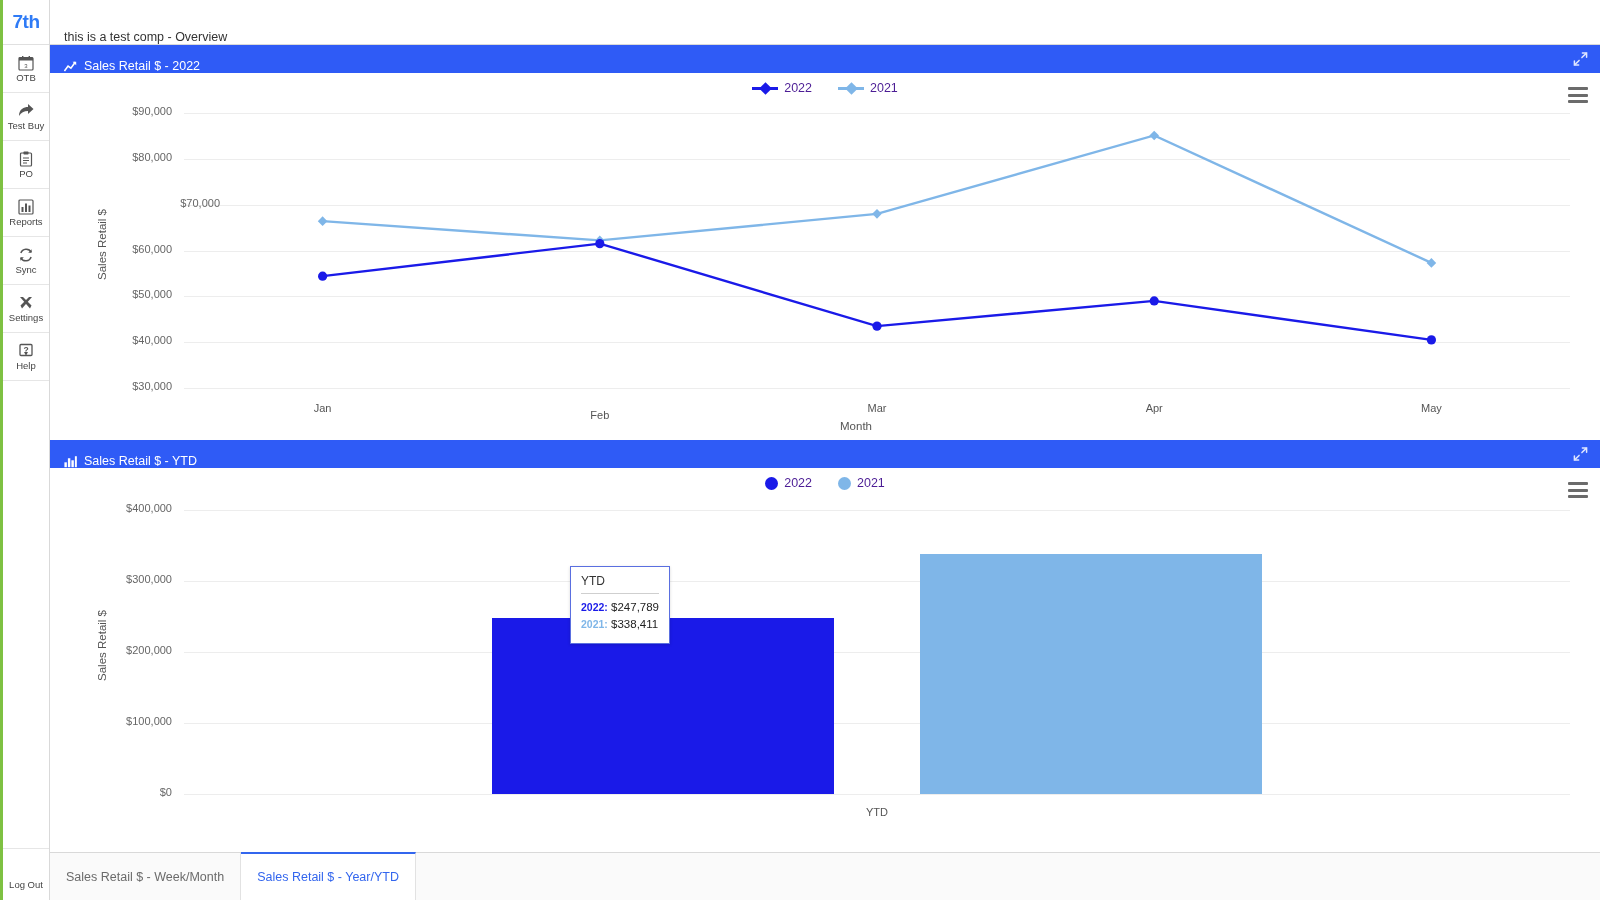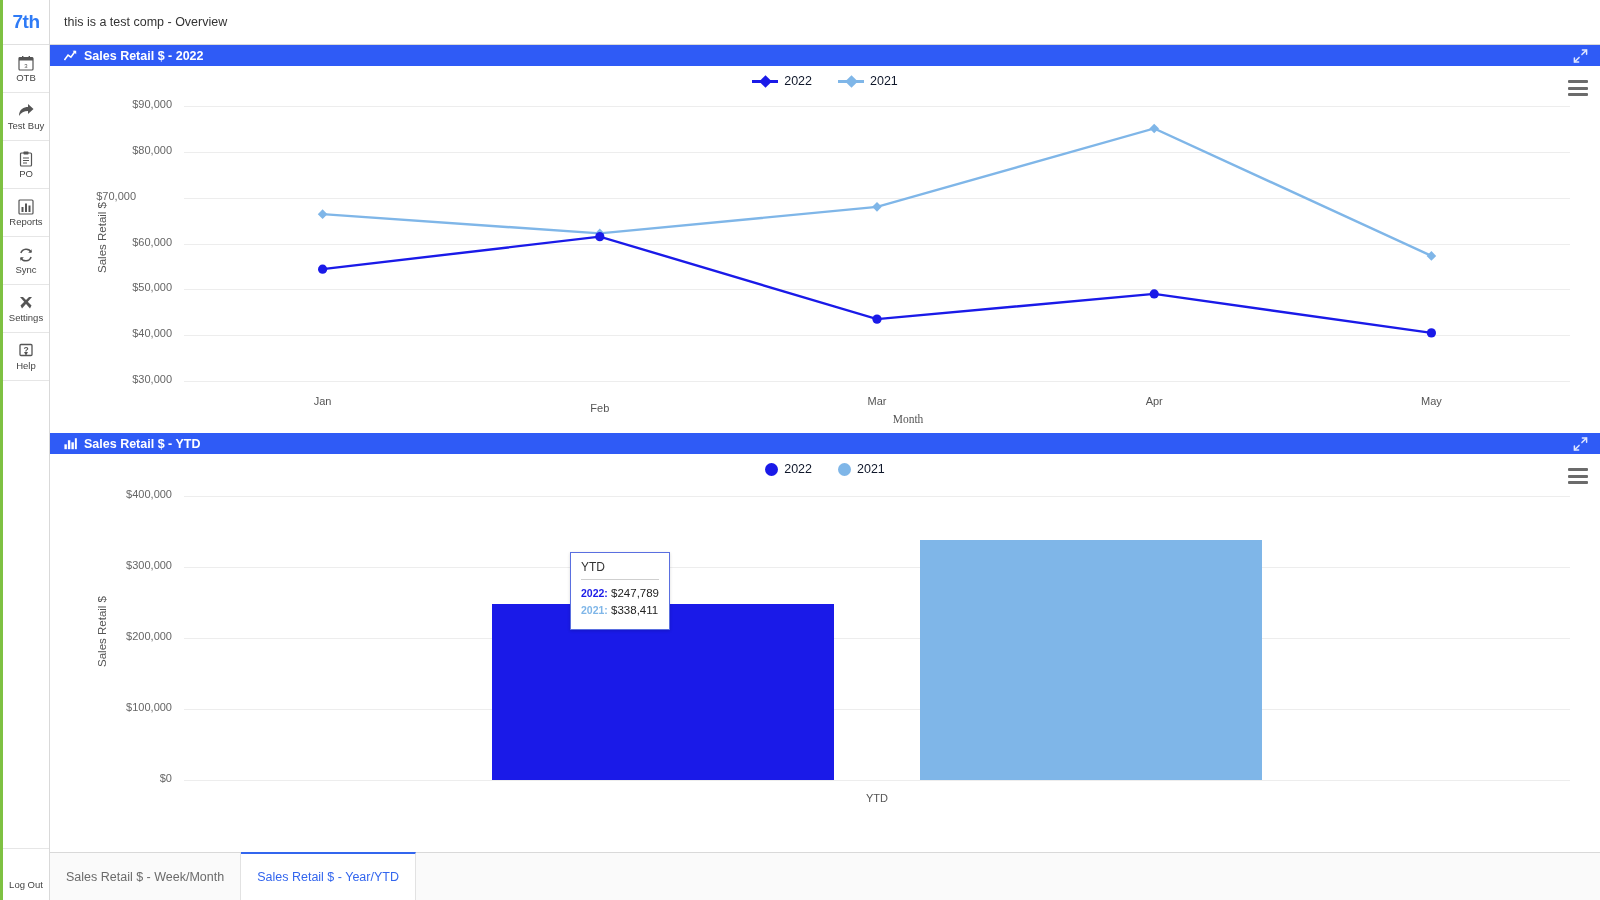--- a/index.html
+++ b/index.html
@@ -38,33 +38,33 @@
   .nav-bottom {
     height: 52px; border-top: 1px solid #e6e6e6;
     display: flex; flex-direction: column; align-items: center; justify-content: center;
     gap: 2px; cursor: pointer;
   }
 
   
   .main { flex: 1 1 auto; height: 900px; position: relative; background: #fff; }
   .topbar {
     height: 45px; border-bottom: 1px solid #d9d9d9;
-    display: flex; align-items: center; padding-left: 14px;
+    display: flex; align-items: flex-end; padding-left: 14px;
     background: #fff;
   }
   .topbar-title { font-size: 12.5px; color: #333; }
 
   .content { position: absolute; top: 45px; left: 0; right: 0; bottom: 48px; overflow: hidden; }
 
   
   .panel { width: 100%; }
   .panel-head {
-    height: 21px; background: #2f5bf6;
-    display: flex; align-items: center; padding: 0 14px;
-    color: #fff; position: relative; font-weight: bold;
+    height: 28px; background: #2f5bf6;
+    display: flex; align-items: flex-end; padding: 0 14px;
+    color: #fff; position: relative;
   }
   .panel-head .head-ico { width: 13px; height: 13px; margin-right: 7px; display:block; }
   .panel-head .head-ico svg { width: 13px; height: 13px; display:block; fill: #fff; }
   .panel-title { font-size: 12.5px; color: #fff; }
   .expand-btn {
     position: absolute; right: 12px; top: 50%; transform: translateY(-50%);
     width: 15px; height: 15px; cursor: pointer;
   }
   .expand-btn svg { width: 15px; height: 15px; display: block; stroke: #dfe6ff; fill: none; }
 
@@ -73,21 +73,21 @@
     position: absolute; right: 12px; top: 14px; width: 20px; height: 16px;
     display: flex; flex-direction: column; justify-content: space-between; cursor: pointer;
   }
   .chart-menu span { display: block; height: 3px; background: #6b6b6b; border-radius: 1px; }
 
   .legend {
     position: absolute; left: 0; right: 0; top: 8px;
     display: flex; justify-content: center; align-items: center; gap: 26px;
   }
   .legend-item { display: flex; align-items: center; gap: 6px; cursor: pointer; }
-  .legend-label { font-size: 12.5px; color: #0f172a; }
+  .legend-label { font-size: 12.5px; color: #4c1d95; }
   .legend-line { position: relative; width: 26px; height: 10px; }
   .legend-line i { position:absolute; left:0; top:4px; width: 26px; height: 3px; display:block; }
   .legend-line b { position:absolute; left:9px; top:1px; width: 9px; height: 9px; transform: rotate(45deg); display:block; }
   .legend-dot { width: 13px; height: 13px; border-radius: 50%; display:block; }
 
   .plot { position: relative; }
   .ylabel {
     position: absolute; writing-mode: vertical-rl; transform: rotate(180deg);
     font-size: 11.5px; color: #555; left: 0; top: 0;
   }
@@ -270,31 +270,31 @@
               <span class="legend-line">
                 <i style="background:#7fb6e8;"></i>
                   <b style="background:#7fb6e8;"></b>
               </span>
               <span class="legend-label">2021</span>
             </div>
           </div>
 
           <div class="plot" id="linePlot" style="position:absolute;left:0;top:28px;right:0;bottom:0;">
             <div class="ylabel" id="lineYLabel" style="left: 46px; top: 107.5px;">Sales Retail $</div>
-            <div class="xaxis-label" id="lineXLabel" style="left: 858px; top: 319px; font-family: Liberation Serif, serif;">Month</div>
+            <div class="xaxis-label" id="lineXLabel" style="left: 806px; top: 319px;">Month</div>
           <div class="gridline" style="left: 134px; width: 1386px; top: 287px;"></div>
               <div class="ytick" style="right: 1428px; top: 279px;">$30,000</div>
               <div class="gridline" style="left: 134px; width: 1386px; top: 241.167px;"></div>
               <div class="ytick" style="right: 1428px; top: 233.167px;">$40,000</div>
               <div class="gridline" style="left: 134px; width: 1386px; top: 195.333px;"></div>
               <div class="ytick" style="right: 1428px; top: 187.333px;">$50,000</div>
               <div class="gridline" style="left: 134px; width: 1386px; top: 149.5px;"></div>
               <div class="ytick" style="right: 1428px; top: 141.5px;">$60,000</div>
               <div class="gridline" style="left: 134px; width: 1386px; top: 103.667px;"></div>
-              <div class="ytick" style="right: 1464px; top: 95.6667px;">$70,000</div>
+              <div class="ytick" style="right: 1380px; top: 95.6667px;">$70,000</div>
               <div class="gridline" style="left: 134px; width: 1386px; top: 57.8333px;"></div>
               <div class="ytick" style="right: 1428px; top: 49.8333px;">$80,000</div>
               <div class="gridline" style="left: 134px; width: 1386px; top: 12px;"></div>
               <div class="ytick" style="right: 1428px; top: 4px;">$90,000</div>
               <div class="xtick" style="left: 272.6px; top: 301px;">Jan</div>
               <div class="xtick" style="left: 549.8px; top: 308px; text-align: right;">Feb</div>
               <div class="xtick" style="left: 827px; top: 301px;">Mar</div>
               <div class="xtick" style="left: 1104.2px; top: 301px;">Apr</div>
               <div class="xtick" style="left: 1381.4px; top: 301px;">May</div>
               <svg class="series" width="1550" height="339">

